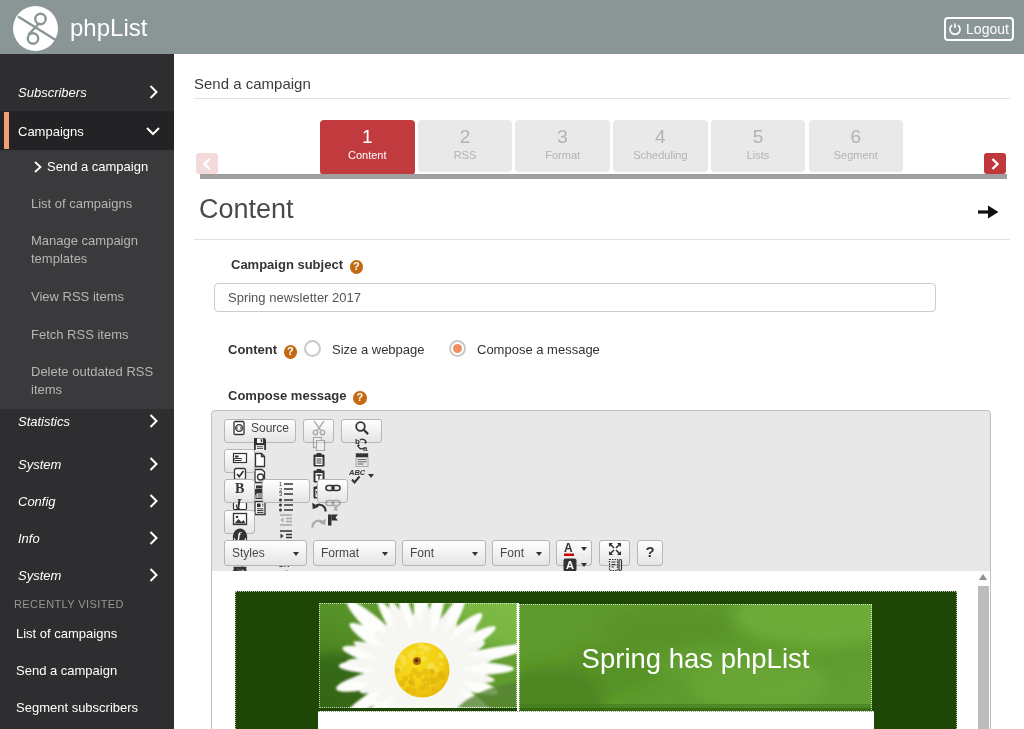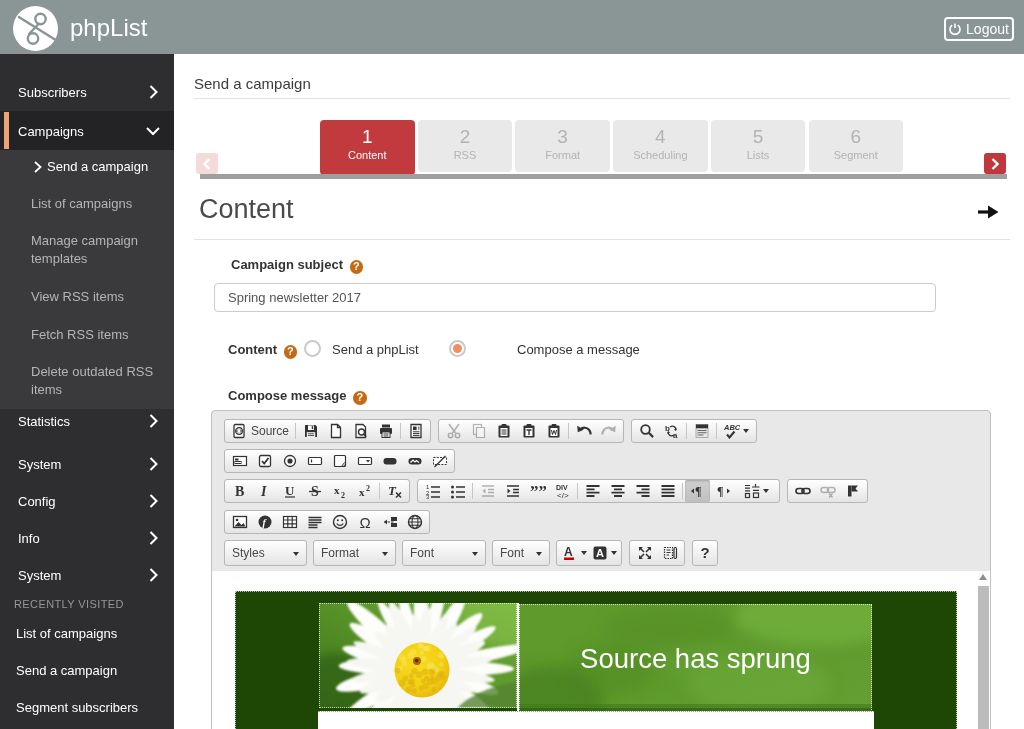--- a/index.html
+++ b/index.html
@@ -10,21 +10,21 @@
 
 #hdr { position:absolute; left:0; top:0; width:1024px; height:54px; background:#8a9596; }
 #logo { position:absolute; left:13px; top:6px; width:45px; height:45px; }
 #hdr .brand { position:absolute; left:70px; top:14px; color:#fff; font-size:24px; font-weight:400; }
 #logout { position:absolute; left:944px; top:17px; width:70px; height:24px;
   border:2px solid #fff; border-radius:4px; color:#fff; font-size:14px;
   display:flex; align-items:center; justify-content:center; gap:5px; }
 
 
 #side { position:absolute; left:0; top:54px; width:174px; height:675px; background:#2e2e30; color:#fff; }
-.mitem { position:absolute; left:0; width:174px; height:38px; font-size:13px; }
+.mitem { position:absolute; left:0; width:174px; height:38px; font-size:13px;font-style:italic; }
 .mitem .lbl { position:absolute; left:18px; top:50%; transform:translateY(-50%); }
 .mitem .chev { position:absolute; right:16px; top:50%; transform:translateY(-50%); }
 #submenu { position:absolute; left:0; top:96px; width:174px; height:259px; background:#3a3a3c; }
 #camp { position:absolute; left:0; top:57px; width:174px; height:39px; background:#232325; }
 #camp .bar { position:absolute; left:4px; top:1px; width:5px; height:37px; background:#efa171; }
 .sub { position:absolute; left:31px; color:#b5b5b5; font-size:13px; line-height:17px; }
 .subw { color:#fff; }
 .rv { position:absolute; left:14px; color:#969696; font-size:11px; letter-spacing:.4px; }
 svg.ch { display:block; }
 
@@ -58,21 +58,21 @@
 .radio { position:absolute; width:17px; height:17px; border-radius:50%; border:2px solid #c9c9c9; background:#fff; }
 .radio.sel::after { content:""; position:absolute; left:2px; top:2px; width:9px; height:9px;
   border-radius:50%; background:#ef8e5e; }
 .rlabel { position:absolute; font-size:13px; color:#333; }
 
 
 #editor { position:absolute; left:37px; top:356px; width:780px; height:380px;
   border:1px solid #c0c0c0; border-radius:4px 4px 0 0; background:#e8e8e8; }
 .trow { position:absolute; left:12px; display:flex; }
 .pill { display:flex; align-items:center; height:24px; border:1px solid #b6b6b6; border-radius:3px;
-  background:linear-gradient(#ffffff,#e4e4e4); padding:0 2px; margin-right:7px; }
+  background:linear-gradient(#ffffff,#e4e4e4); padding:0 2px; margin-right:7px;flex-direction:column; }
 .btn { width:25px; height:22px; display:flex; align-items:center; justify-content:center; }
 .btn.dis { opacity:.35; }
 .btn.act { background:linear-gradient(#cfcfcf,#c0c0c0); border-radius:2px; box-shadow:inset 0 1px 2px rgba(0,0,0,.2); }
 .vsep { width:1px; height:16px; background:#c6c6c6; margin:0 2px; }
 .srcbtn { display:flex; align-items:center; height:22px; padding:0 4px; font-size:12px; color:#474747; gap:4px; }
 .combo { display:flex; align-items:center; height:26px; border:1px solid #b6b6b6; border-radius:3px;
   background:linear-gradient(#ffffff,#e4e4e4); font-size:12px; color:#474747; margin-right:6px; position:relative; }
 .combo .cl { padding-left:7px; }
 .combo .ca { position:absolute; right:7px; top:11px; width:0; height:0;
   border-left:3.5px solid transparent; border-right:3.5px solid transparent; border-top:4px solid #333; }
@@ -232,23 +232,23 @@
     <div class="h2arrow"><svg width="22" height="14" viewBox="0 0 22 14">
           <path d="M1 7 H13" stroke="#111" stroke-width="3.2"></path>
           <path d="M11 0.5 L21.5 7 L11 13.5z" fill="#111"></path>
         </svg></div>
     <div class="hr2"></div>
 
     <div class="flabel" style="left:48px;top:203px;">Campaign subject <span class="qmark">?</span></div>
     <div id="subjinput">Spring newsletter 2017</div>
     <div class="flabel" style="left:45px;top:288px;">Content <span class="qmark">?</span></div>
     <div class="radio" style="left:130px;top:286px;"></div>
-    <div class="rlabel" style="left:158px;top:288px;">Send a phpList</div>
+    <div class="rlabel" style="left:158px;top:288px;">Size a webpage</div>
     <div class="radio sel" style="left:275px;top:286px;"></div>
-    <div class="rlabel" style="left:303px;top:288px;margin-left:40px;">Compose a message</div>
+    <div class="rlabel" style="left:303px;top:288px;">Compose a message</div>
     <div class="flabel" style="left:45px;top:334px;">Compose message <span class="qmark">?</span></div>
 
     <div id="editor">
       <div class="trow" style="top:8px;" id="r1">
           <span class="pill">
             <span class="srcbtn">
               <svg class="ic" width="16" height="16" viewBox="0 0 16 16">
                 <rect x="3" y="1.5" width="10" height="13" rx="1.2" fill="#fff" stroke="#333" stroke-width="1.3"></rect>
                 <circle cx="8" cy="8" r="3.4" fill="none" stroke="#333" stroke-width="1.2"></circle>
                 <path d="M6.8 6.5L5.6 8l1.2 1.5M9.2 6.5L10.4 8 9.2 9.5" stroke="#333" stroke-width="1" fill="none"></path>
@@ -860,21 +860,21 @@
   <ellipse cx="30" cy="100" rx="55" ry="38" fill="#3e7419" opacity="0.5"></ellipse>
   <ellipse cx="300" cy="12" rx="85" ry="30" fill="#7cba45" opacity="0.55"></ellipse>
   <ellipse cx="150" cy="25" rx="65" ry="22" fill="#548b24" opacity="0.45"></ellipse>
   <ellipse cx="240" cy="80" rx="70" ry="28" fill="#6fae3c" opacity="0.5"></ellipse>
   <ellipse cx="90" cy="65" rx="45" ry="25" fill="#4a8220" opacity="0.35"></ellipse>
   <ellipse cx="185" cy="60" rx="40" ry="20" fill="#68a436" opacity="0.4"></ellipse>
 </g>
 <rect y="104" width="353" height="6" fill="#2e6110" opacity="0.8"></rect>
 <rect y="100" width="353" height="4" fill="#3f7a1c" opacity="0.6"></rect>
 </svg>
-            <div class="txt" style="position:absolute;left:201px;top:40px;width:353px;text-align:center;color:#fff;font-size:27.5px;">Source has sprung</div>
+            <div class="txt" style="position:absolute;left:201px;top:40px;width:353px;text-align:center;color:#fff;font-size:27.5px;">Spring has phpList</div>
           </div>
           <div id="wblock"></div>
         </div>
         <div id="scroll">
             <div class="ar"></div>
             <div class="thumb"></div>
           </div>
       </div>
     </div>
   </div>

